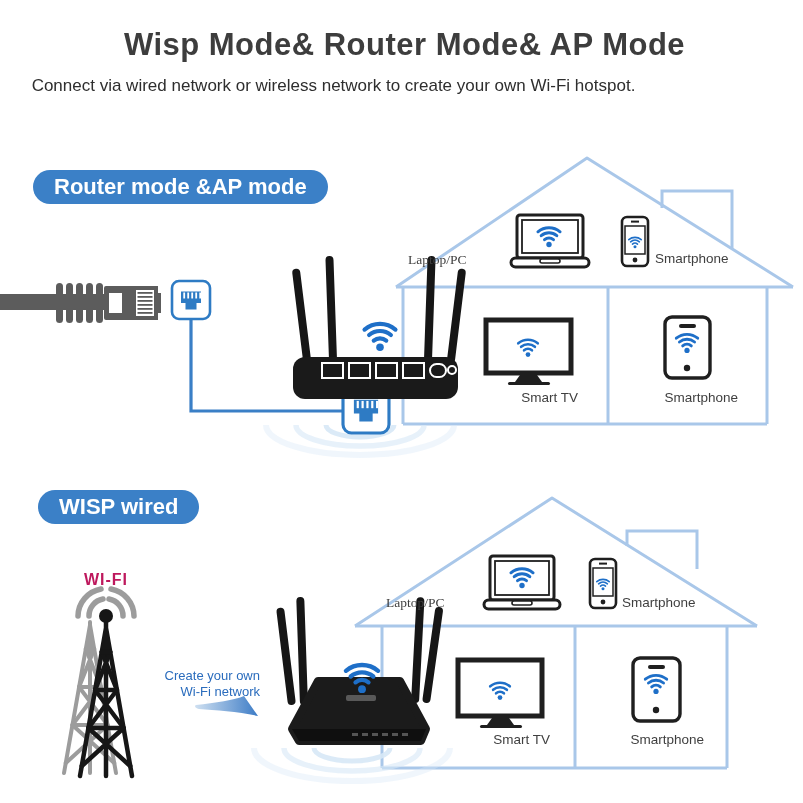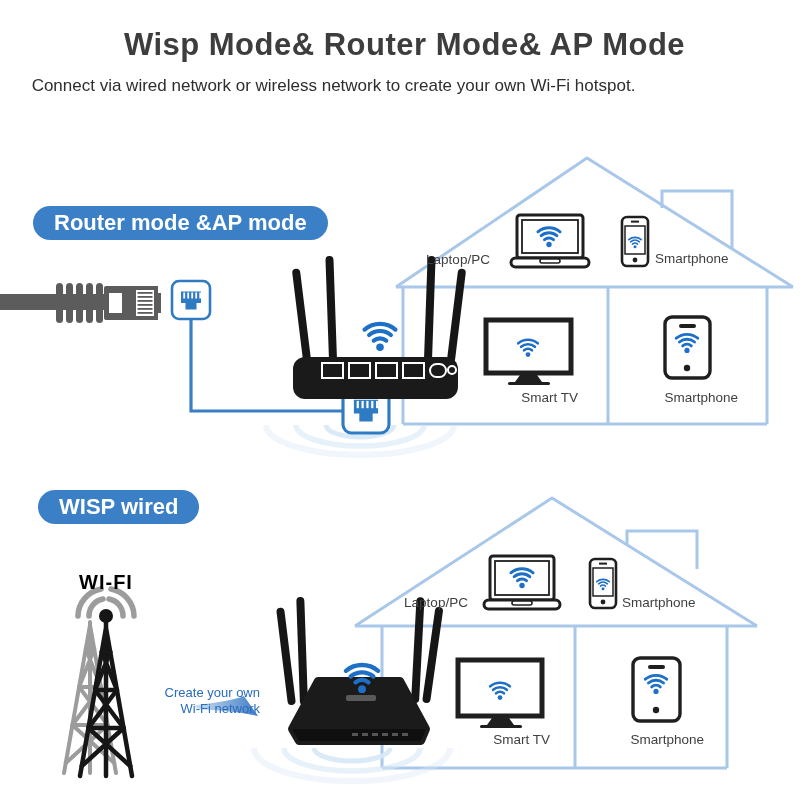--- a/index.html
+++ b/index.html
@@ -5,28 +5,28 @@
   html,body{margin:0;padding:0;background:#fff;}
   #canvas{position:relative;width:803px;height:803px;background:#ffffff;overflow:hidden;
           font-family:"Liberation Sans",sans-serif;}
   #art{position:absolute;left:0;top:0;}
   .title{position:absolute;top:27px;left:3px;width:803px;text-align:center;
          font-size:31px;font-weight:bold;color:#3d3d3d;letter-spacing:.5px;}
   .subtitle{position:absolute;top:76px;left:0;width:667px;text-align:center;
             font-size:17px;color:#2e2e2e;}
   .badge{position:absolute;background:#3b80c7;color:#ffffff;font-weight:bold;
          font-size:22px;line-height:34px;padding:0 21px;border-radius:18px;}
-  .badge1{left:33px;top:170px;margin-top:36px;}
+  .badge1{left:33px;top:170px;}
   .badge2{left:38px;top:490px;}
   .lbl{position:absolute;font-size:13.5px;color:#3f3f3f;white-space:nowrap;}
-  .lbl.r{text-align:center;}
+  .lbl.r{text-align:left;font-family:Liberation Serif, serif;}
   .lbl.c{text-align:right;}
   .towerlbl{position:absolute;left:56px;top:571px;width:100px;text-align:center;
-            font-weight:bold;font-size:20px;color:#000000;letter-spacing:1px;}
-  .note{position:absolute;left:148px;top:685px;width:112px;text-align:right;
+            font-weight:bold;font-size:16px;color:#be185d;letter-spacing:1px;}
+  .note{position:absolute;left:148px;top:668px;width:112px;text-align:right;
         font-size:13px;line-height:16px;color:#2a6cbd;}
 </style>
 </head>
 <body>
 
 <div id="canvas">
 
   <svg id="art" width="803" height="803" viewBox="0 0 803 803">
     <defs>
       <g id="wifiGlyph" fill="none" stroke="#1e6fc8" stroke-width="3.2" stroke-linecap="round">

